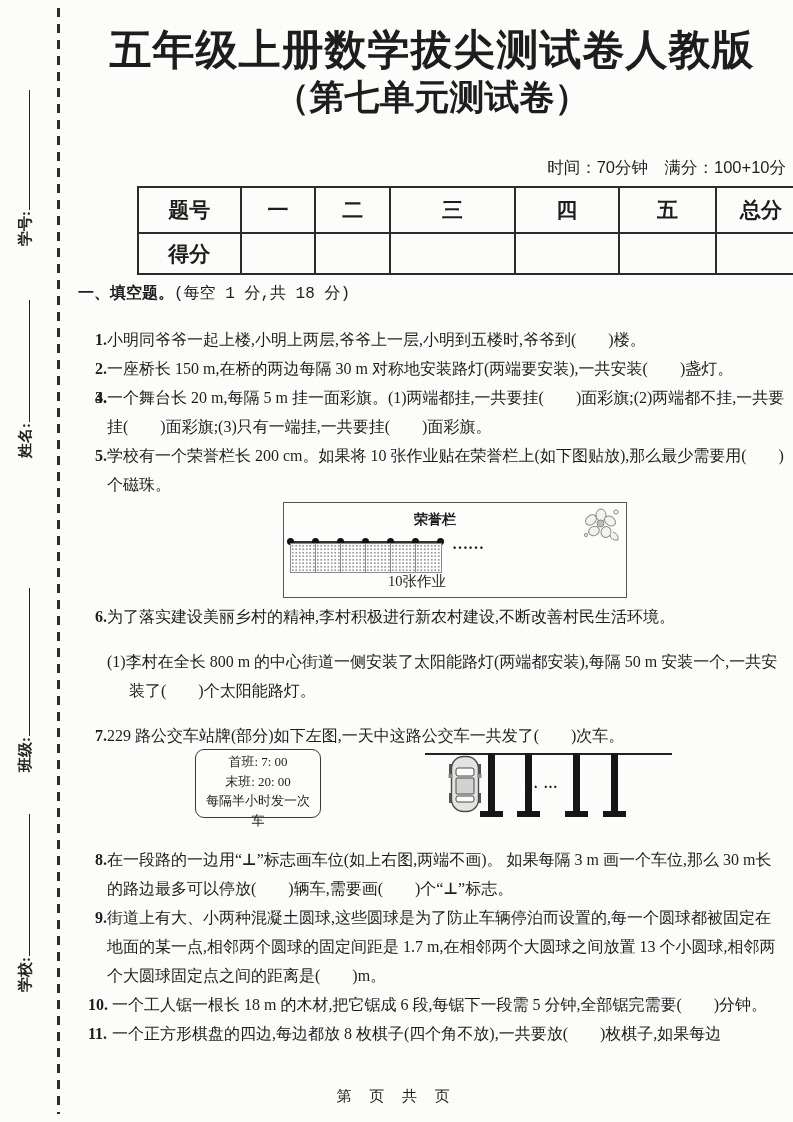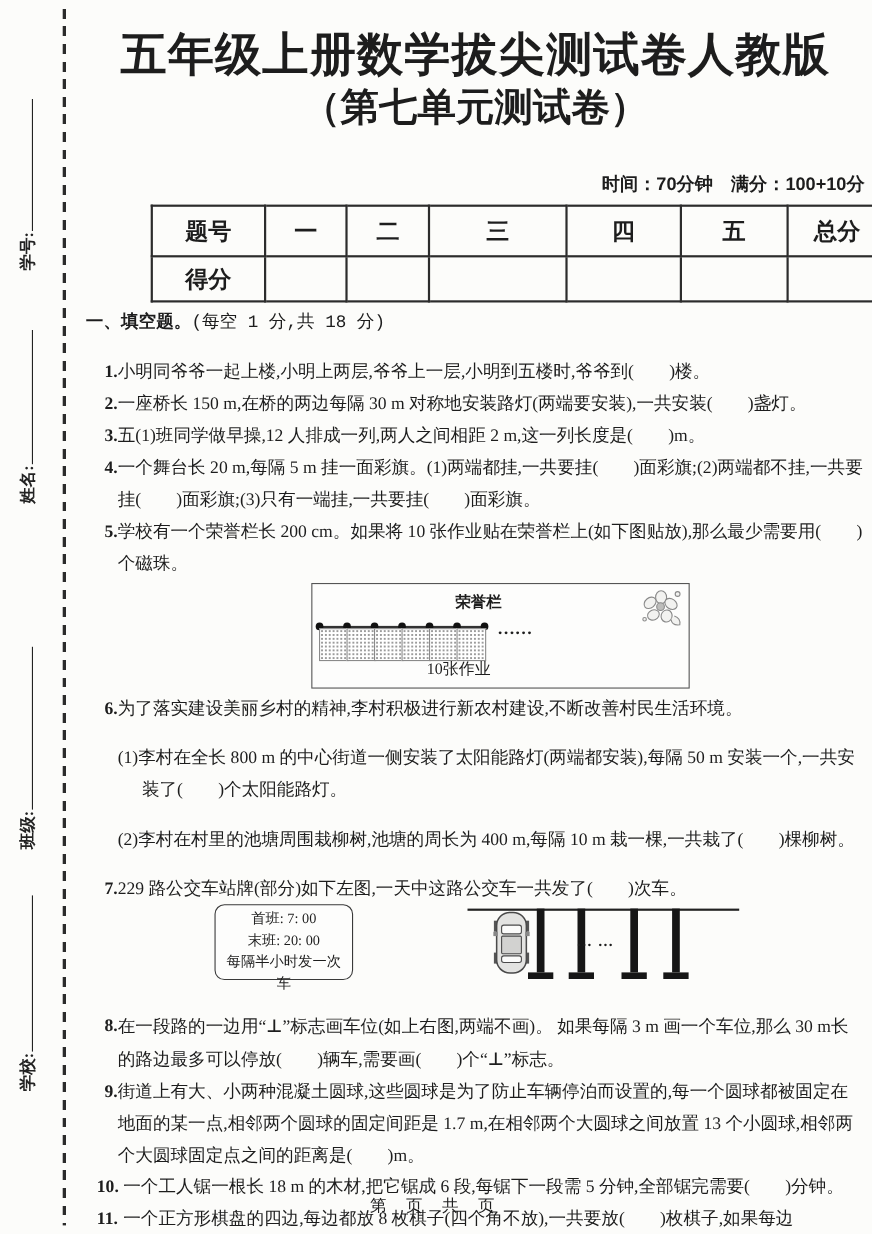--- a/index.html
+++ b/index.html
@@ -18,21 +18,21 @@
     white-space:nowrap; font-weight:bold; font-size:15px; color:#222;
   }
   .vfield .mline {
     display:inline-block; border-bottom:1.6px solid #222; height:13px; margin-left:1px;
   }
   
   .hwrap { position:absolute; left:78px; width:708px; text-align:center;
            font-family:"Liberation Sans","DejaVu Sans",sans-serif; }
   .title    { top:22px; font-size:42px; font-weight:800; letter-spacing:1px; }
   .subtitle { top:74px; font-size:35px; font-weight:800; }
-  .info     { top:157px; text-align:right; font-size:16.5px; font-weight:700; }
+  .info     { top:157px; text-align:right; font-size:16.5px; font-weight:400; }
   
   .score-table {
     position:absolute; left:95px; top:186px; width:670px; border-collapse:collapse;
     font-family:"Liberation Sans","DejaVu Sans",sans-serif;
     margin-left:42px;
   }
   .score-table td {
     border:2px solid #2c2c2c; text-align:center; font-size:21px; font-weight:700;
   }
   .score-table tr.r1 td { height:42px; }
@@ -137,21 +137,21 @@
     </table>
 
   <div class="content">
 
     <p class="sec"><span>一、填空题。</span><span class="note">(每空 1 分,共 18 分)</span></p>
 
     <p class="q"><span class="num">1.</span><span>小明同爷爷一起上楼,小明上两层,爷爷上一层,小明到五楼时,爷爷到(　　)楼。</span></p>
 
     <p class="q"><span class="num">2.</span><span>一座桥长 150 m,在桥的两边每隔 30 m 对称地安装路灯(两端要安装),一共安装(　　)盏灯。</span></p>
 
-    <p class="q"><span class="num">3.</span><span>五(1)班同学做早操,12 人排成一列,两人之间相距 2 m,这一列长度是(　　)m。</span></p>
+    <p class="q"><span class="num">3.</span></p>
 
     <p class="q"><span class="num">4.</span><span>一个舞台长 20 m,每隔 5 m 挂一面彩旗。(1)两端都挂,一共要挂(　　)面彩旗;(2)两端都不挂,一共要挂(　　)面彩旗;(3)只有一端挂,一共要挂(　　)面彩旗。</span></p>
 
     <p class="q"><span class="num">5.</span><span>学校有一个荣誉栏长 200 cm。如果将 10 张作业贴在荣誉栏上(如下图贴放),那么最少需要用(　　)个磁珠。</span></p>
 
     <div class="fig1">
       <div class="hb-title">荣誉栏</div>
       <div class="hb-rail"></div>
       <span class="pin" style="left:3px"></span>
       <span class="pin" style="left:28px"></span>
@@ -179,21 +179,20 @@
           <path d="M32 26 q6 2 5 8 q-7 1 -8 -5"></path>
           <circle cx="35" cy="6" r="2.2"></circle>
           <circle cx="5" cy="29" r="1.6"></circle>
         </g>
       </svg>
     </div>
 
     <p class="q"><span class="num">6.</span><span>为了落实建设美丽乡村的精神,李村积极进行新农村建设,不断改善村民生活环境。</span></p>
     <div class="q">
       <p class="part">(1)李村在全长 800 m 的中心街道一侧安装了太阳能路灯(两端都安装),每隔 50 m 安装一个,一共安装了(　　)个太阳能路灯。</p>
-      <p class="part">(2)李村在村里的池塘周围栽柳树,池塘的周长为 400 m,每隔 10 m 栽一棵,一共栽了(　　)棵柳树。</p>
     </div>
 
     <p class="q"><span class="num">7.</span><span>229 路公交车站牌(部分)如下左图,一天中这路公交车一共发了(　　)次车。</span></p>
 
     <div class="fig2">
       <div class="signbox">
         <div>首班: 7: 00</div>
         <div>末班: 20: 00</div>
         <div>每隔半小时发一次车</div>
       </div>

